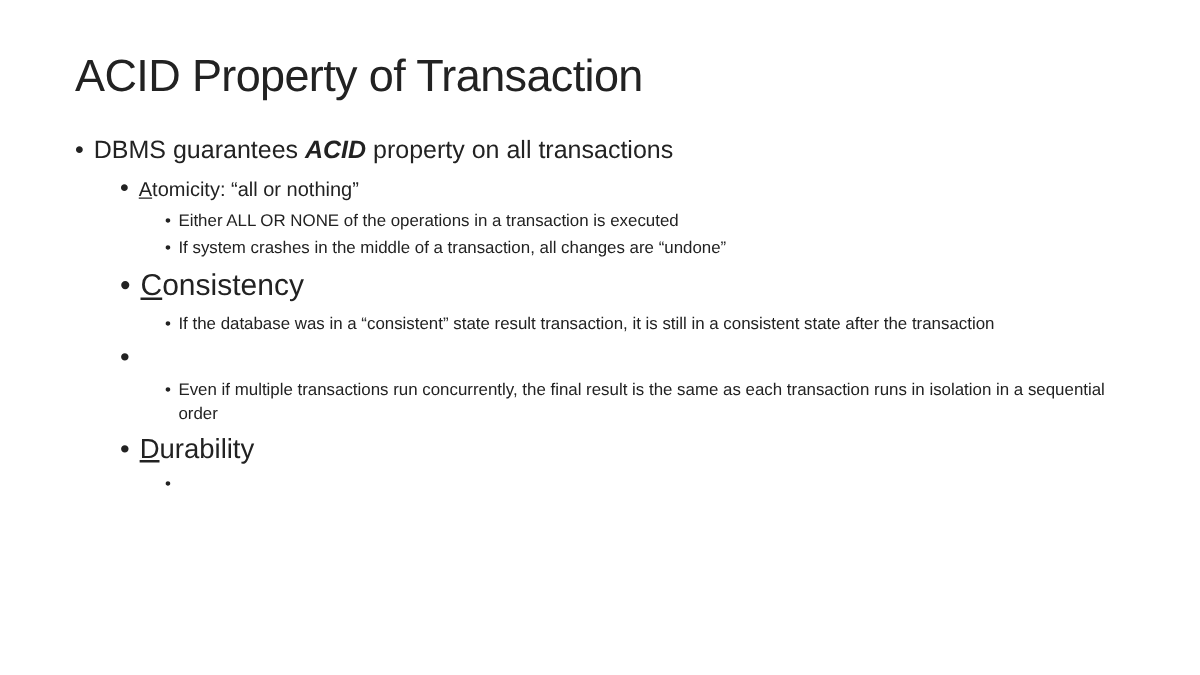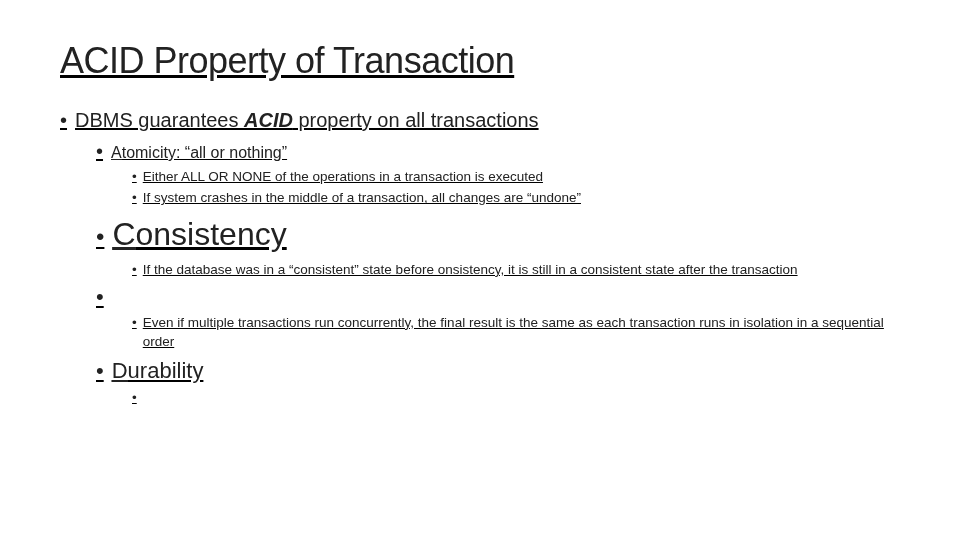--- a/index.html
+++ b/index.html
@@ -14,21 +14,20 @@
       background: #ffffff;
       font-family: 'Segoe UI', Arial, sans-serif;
       overflow: hidden;
     }
 
     .slide {
       width: 960px;
       height: 540px;
       padding: 40px 60px 30px 60px;
       background: #ffffff;
-      text-decoration: underline;
     }
 
     .slide-title {
       font-size: 36px;
       font-weight: 300;
       color: #222222;
       margin-bottom: 24px;
       letter-spacing: -0.5px;
     }
 
@@ -86,21 +85,21 @@
       font-style: italic;
       font-weight: bold;
       text-decoration: none;
     }
 
     .underline {
       text-decoration: underline;
     }
 
     .consistency-text {
-      font-size: 32px;
+      font-size: 24px;
       font-weight: 400;
     }
 
     .isolation-text {
       font-size: 22px;
       font-weight: 400;
     }
 
     .durability-text {
       font-size: 22px;
@@ -152,21 +151,21 @@
     <div class="level2" style="margin-top:4px;">
       <div class="bullet-line" style="font-size:24px; display:flex; align-items:baseline; gap:8px; margin-bottom:4px;">
         <span class="bullet-dot">•</span>
         <span class="bullet-text consistency-text">
           <span class="underline">C</span>onsistency
         </span>
       </div>
       <div class="level3">
         <div class="bullet-line" style="font-size:13.5px; display:flex; align-items:baseline; gap:6px; margin-bottom:2px;">
           <span class="bullet-dot">•</span>
-          <span class="bullet-text">If the database was in a “consistent” state before onsistency, it is still in a consistent state after the transaction</span>
+          <span class="bullet-text">If the database was in a “consistent” state result transaction, it is still in a consistent state after the transaction</span>
         </div>
       </div>
     </div>
 
     <div class="level2" style="margin-top:4px;">
       <div class="bullet-line" style="font-size:22px; display:flex; align-items:baseline; gap:8px; margin-bottom:4px;">
         <span class="bullet-dot">•</span>
       </div>
       <div class="level3">
         <div class="bullet-line" style="font-size:13.5px; display:flex; align-items:baseline; gap:6px; margin-bottom:2px;">

